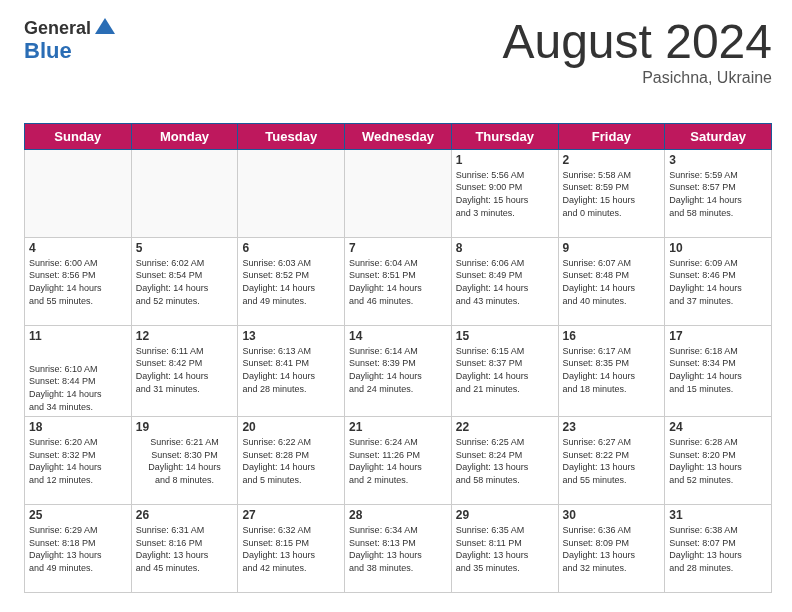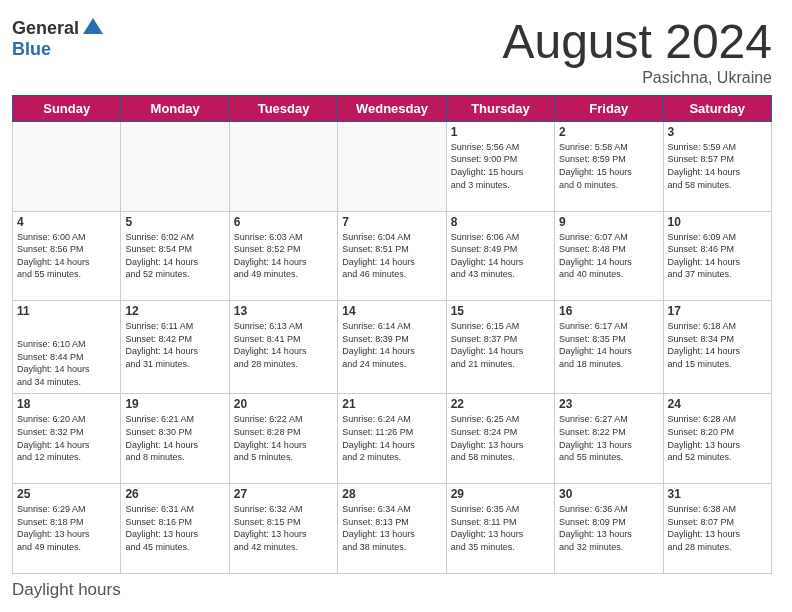--- a/index.html
+++ b/index.html
@@ -6,43 +6,44 @@
     body {
       font-family: Arial, sans-serif;
       background: #fff;
       width: 792px;
       height: 612px;
       overflow: hidden;
     }
     .page {
       width: 792px;
       height: 612px;
-      padding: 16px 20px 12px 12px;
+      padding: 16px 20px 12px 24px;
       display: flex;
       flex-direction: column;
+      gap: 28px;
     }
     .header {
       display: flex;
       justify-content: space-between;
       align-items: flex-start;
       margin-bottom: 8px;
     }
     .logo {
       display: flex;
       align-items: center;
       gap: 4px;
     }
     .logo-text-general {
       font-size: 18px;
       font-weight: bold;
       color: #333;
       line-height: 1;
     }
     .logo-text-blue {
-      font-size: 18px;
+      font-size: 22px;
       font-weight: bold;
       color: #2a6db5;
       line-height: 1;
     }
     .logo-icon {
       width: 24px;
       height: 24px;
     }
     .title-block {
       text-align: right;
@@ -275,21 +276,21 @@
         <tr>
           <td>
             <span class="day-num">18</span>
             <div class="day-info" style="white-space: pre-line;">Sunrise: 6:20 AM
 Sunset: 8:32 PM
 Daylight: 14 hours
 and 12 minutes.</div>
           </td>
           <td>
             <span class="day-num">19</span>
-            <div class="day-info" style="white-space: pre-line;">Sunrise: 6:21 AM
+            <div class="day-info" style="white-space: pre-line; text-align: center;">Sunrise: 6:21 AM
 Sunset: 8:30 PM
 Daylight: 14 hours
 and 8 minutes.</div>
           </td>
           <td>
             <span class="day-num">20</span>
             <div class="day-info" style="white-space: pre-line;">Sunrise: 6:22 AM
 Sunset: 8:28 PM
 Daylight: 14 hours
 and 5 minutes.</div>

